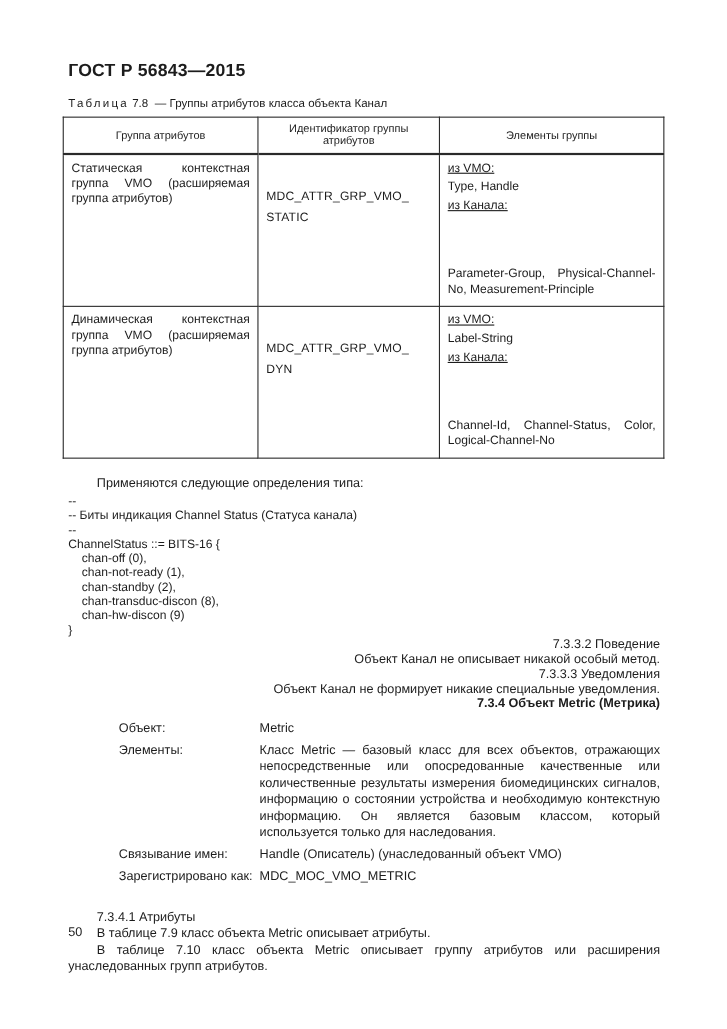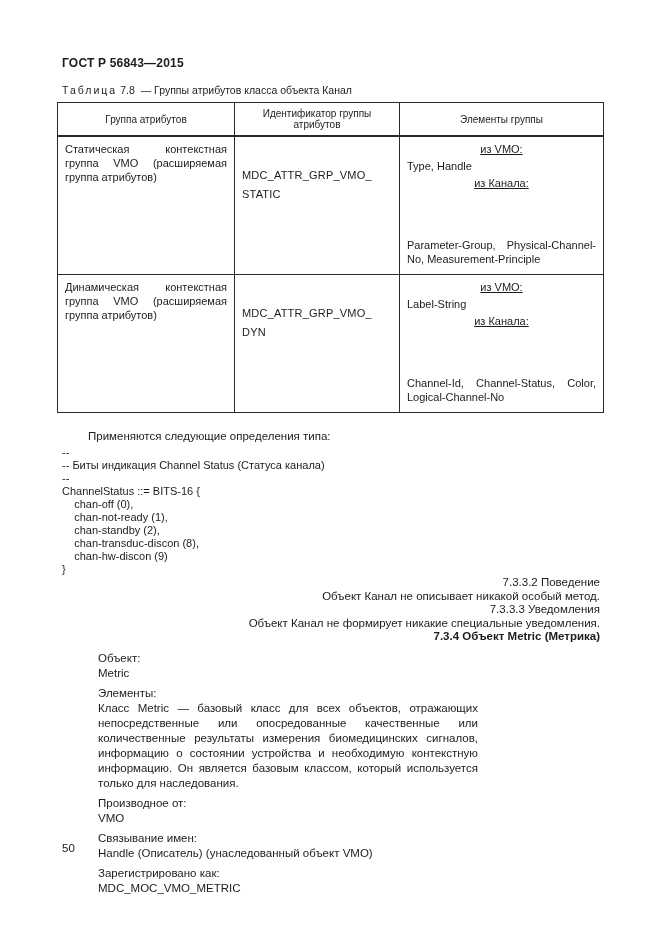--- a/index.html
+++ b/index.html
@@ -14,21 +14,21 @@
     -webkit-font-smoothing: antialiased;
   }
   .content {
     position: absolute;
     left: 62px;
     top: 0;
     width: 538px;
   }
   .doc-header {
     margin-top: 56px;
-    font-size: 12px;
+    font-size: 16px;
     font-weight: bold;
     letter-spacing: 0.2px;
   }
   .intro {
     margin-top: 23px;
     font-size: 11.5px;
     line-height: 15.5px;
     text-align: justify;
     text-indent: 26px;
   }
@@ -59,40 +59,40 @@
   table.gost td {
     border: 1px solid #2a2a2a;
     vertical-align: top;
     padding: 5px 7px;
     height: 76px;
     box-sizing: border-box;
   }
   .cell-group { text-align: justify; line-height: 14px; }
   .cell-ident { white-space: pre-line; line-height: 19px; letter-spacing: 0.2px; margin-top: 24px; }
   .elem { line-height: 14px; margin-bottom: 3px; }
-  .elem.u { text-decoration: underline; text-align: center; }
+  .elem.u { text-decoration: underline; }
   .elem.j { text-align: justify; margin-top: 48px; }
   .typedef-intro {
     margin-top: 16px;
     font-size: 11.5px;
     line-height: 14px;
     text-indent: 26px;
   }
   .code-block {
     margin-top: 3px;
     font-family: "Liberation Sans", sans-serif;
     font-size: 11px;
     line-height: 13px;
     white-space: pre;
   }
   .sections { margin-top: 0; font-size: 11.5px; line-height: 13.5px; text-align: right; }
   .sections div { text-indent: 26px; }
   .sections .bold-heading { font-weight: bold; }
   .def-list { margin-top: 7px; font-size: 11.5px; }
-  .def-row { display: flex; margin-top: 5px; margin-left: 36px; line-height: 15px; flex-direction: column; }
+  .def-row { display: flex; margin-top: 5px; margin-left: 46px; line-height: 15px; }
   .def-label { width: 128px; flex: none; }
   .def-value { width: 380px; text-align: justify; }
   .attrs { margin-top: 22px; font-size: 11.5px; line-height: 15px; }
   .attrs div { text-indent: 26px; }
   .attrs .wrap-par { text-align: justify; }
   .page-num {
     position: absolute;
     left: 62px;
     top: 842px;
     font-size: 11.5px;
@@ -183,30 +183,31 @@
     <div class="def-list">
       <div class="def-row">
         <div class="def-label">Объект:</div>
         <div class="def-value">Metric</div>
       </div>
       <div class="def-row">
         <div class="def-label">Элементы:</div>
         <div class="def-value">Класс Metric — базовый класс для всех объектов, отражающих непосредственные или опосредованные качественные или количественные результаты измерения биомедицинских сигналов, информацию о состоянии устройства и необходимую контекстную информацию. Он является базовым классом, который используется только для наследования.</div>
       </div>
       <div class="def-row">
-        <div class="def-label">Производное от:</div>
-        <div class="def-value">VMO</div>
-      </div>
-      <div class="def-row">
         <div class="def-label">Связывание имен:</div>
         <div class="def-value">Handle (Описатель) (унаследованный объект VMO)</div>
       </div>
       <div class="def-row">
         <div class="def-label">Зарегистрировано как:</div>
         <div class="def-value">MDC_MOC_VMO_METRIC</div>
       </div>
     </div>
 
+    <div class="attrs">
+      <div>7.3.4.1 Атрибуты</div>
+      <div>В таблице 7.9 класс объекта Metric описывает атрибуты.</div>
+      <div class="wrap-par">В таблице 7.10 класс объекта Metric описывает группу атрибутов или расширения унаследованных групп атрибутов.</div>
+    </div>
 
   </div>
 
   <div class="page-num">50</div>
 </div>
 
 </body></html>

